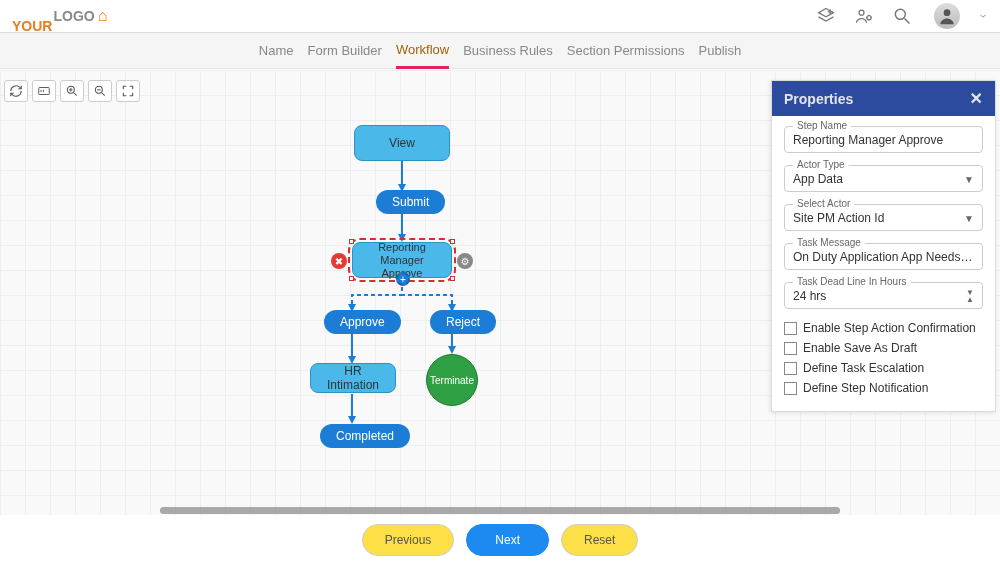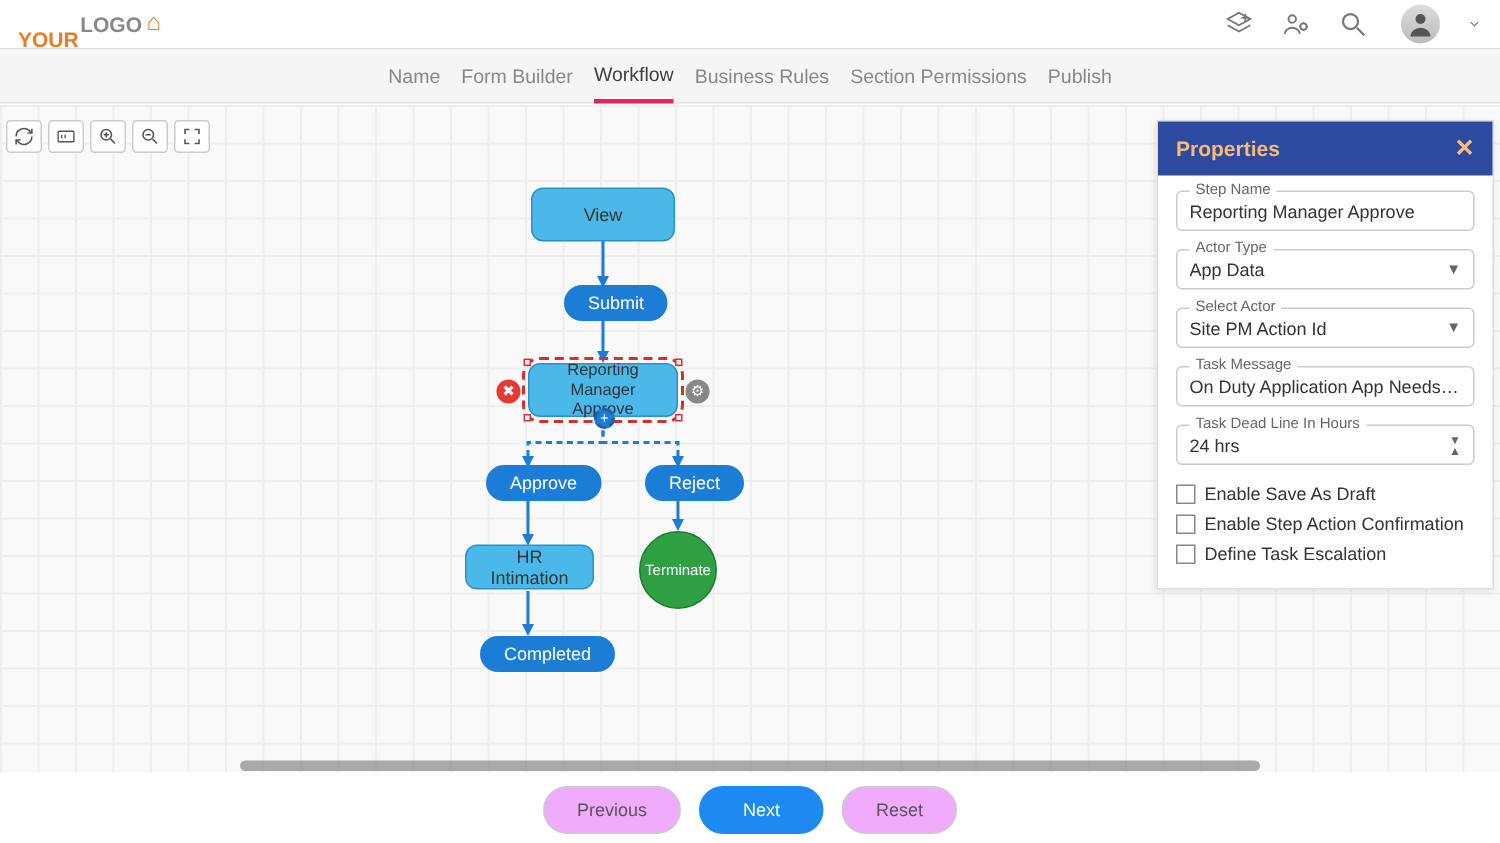--- a/index.html
+++ b/index.html
@@ -13,21 +13,21 @@
 .logo-house { color: #e67e22; font-size: 16px; margin-left: 2px; }
 .header-icons { display: flex; align-items: center; gap: 18px; }
 .header-icon { width: 20px; height: 20px; color: #777; cursor: pointer; }
 .avatar { width: 26px; height: 26px; border-radius: 50%; background: linear-gradient(#ddd,#bbb); position: relative; cursor: pointer; display:flex; align-items:center; justify-content:center; margin-left:4px;}
 .avatar svg { width: 20px; height: 20px; color:#555; }
 .avatar-chev { width: 10px; height: 10px; color:#777; cursor:pointer; }
 
 
 .tabs { height: 36px; background: #f5f5f5; border-bottom: 1px solid #e3e3e3; display: flex; align-items: center; justify-content: center; gap: 14px; font-size: 13px; color: #888; }
 .tab { cursor: pointer; padding: 9px 0; }
-.tab.active { color: #404040; border-bottom: 3px solid #e91e63; font-weight: 500; }
+.tab.active { color: #a16207; border-bottom: 3px solid #e91e63; font-weight: 500; }
 
 
 .toolbar { position: absolute; top: 80px; left: 4px; display: flex; gap: 4px; z-index: 5; }
 .tool-btn { width: 24px; height: 22px; border: 1px solid #ccc; border-radius: 3px; background: #fff; display: flex; align-items: center; justify-content: center; cursor: pointer; color: #555; }
 .tool-btn svg { width: 14px; height: 14px; }
 
 
 .canvas { position: absolute; top: 70px; left: 0; right: 0; height: 445px; background: #f9f9f9;
   background-image: linear-gradient(#eee 1px, transparent 1px), linear-gradient(90deg, #eee 1px, transparent 1px);
   background-size: 25px 25px; overflow: hidden; }
@@ -47,34 +47,34 @@
 .sel-handle { position:absolute; width:5px; height:5px; background:#fff; border:1px solid #d32f2f; }
 .sel-icon { position:absolute; width:16px; height:16px; border-radius:50%; display:flex;align-items:center;justify-content:center; font-size:10px;}
 .sel-icon.red { background:#e53935; color:#fff; }
 .sel-icon.gray { background:#888; color:#fff; }
 .plus-anchor { position:absolute; width:14px; height:14px; border-radius:50%; background:#1c7dd6; color:#fff; display:flex; align-items:center; justify-content:center; font-size:10px; border:2px dashed #1e63a8;}
 
 .scrollbar-h { position:absolute; bottom: 48px; left: 160px; right: 160px; height: 7px; background: #888; border-radius:4px; opacity:0.7;}
 
 
 .props { position: absolute; top: 80px; right: 4px; width: 225px; background: #fff; border: 1px solid #ddd; box-shadow: -1px 1px 4px rgba(0,0,0,0.1); z-index: 10; }
-.props-header { background: #2c4a9e; color: #fdba74; padding: 8px 12px; font-size: 14px; font-weight: 600; display: flex; justify-content: space-between; align-items: center; }
+.props-header { background: #2c4a9e; color: #e5e5e5; padding: 8px 12px; font-size: 14px; font-weight: 600; display: flex; justify-content: space-between; align-items: center; }
 .props-close { cursor: pointer; font-size: 16px; }
 .props-body { padding: 10px 12px; }
 .field { position: relative; border: 1px solid #ccc; border-radius: 4px; margin-bottom: 12px; padding: 6px 8px 5px; }
 .field-label { position: absolute; top: -7px; left: 8px; background: #fff; padding: 0 4px; font-size: 10px; color: #666; }
 .field-value { font-size: 12px; color: #333; border:none; outline:none; width:100%; background:transparent; white-space:nowrap; overflow:hidden; text-overflow:ellipsis; }
 .field .chev { position:absolute; right:8px; top:50%; transform:translateY(-50%); color:#666; font-size:10px; }
 .field .spinner { position:absolute; right:8px; top:50%; transform:translateY(-50%); display:flex; flex-direction:column; font-size:8px; color:#666; line-height:7px;}
 .check-row { display:flex; align-items:center; gap:6px; font-size:12px; color:#333; margin-bottom:6px; cursor:pointer;}
 .checkbox { width:13px; height:13px; border:1px solid #888; }
 
 
 .footer { position: absolute; bottom: 6px; left: 0; right: 0; display: flex; justify-content: center; gap: 12px; }
-.fbtn { padding: 8px 22px; border-radius: 18px; font-size: 12px; cursor: pointer; border: 1px solid #ccc; background: #f0abfc; color: #555; }
+.fbtn { padding: 8px 22px; border-radius: 18px; font-size: 12px; cursor: pointer; border: 1px solid #ccc; background: #fde047; color: #555; }
 .fbtn.primary { background: #1c8af0; color: #fff; border-color: #1c8af0; padding: 8px 28px; }
 
 </style>
 </head>
 <body>
 
 <div class="header">
   <div class="logo">
     <span class="logo-your">YOUR</span>
       <span class="logo-logo">LOGO</span>
@@ -248,29 +248,33 @@
     <div class="field">
       <span class="field-label">Task Dead Line In Hours</span>
       <div class="field-value">24 hrs</div>
       <div class="spinner">
           <span>▼</span>
           <span>▲</span>
         </div>
     </div>
     <div class="check-row">
         <span class="checkbox"></span>
+        <span>Enable Step Action Confirmation</span>
+      </div>
+    <div class="check-row">
+        <span class="checkbox"></span>
         <span>Enable Save As Draft</span>
       </div>
     <div class="check-row">
         <span class="checkbox"></span>
-        <span>Enable Step Action Confirmation</span>
-      </div>
-    <div class="check-row">
-        <span class="checkbox"></span>
         <span>Define Task Escalation</span>
+      </div>
+    <div class="check-row">
+        <span class="checkbox"></span>
+        <span>Define Step Notification</span>
       </div>
   </div>
 </div>
 
 <div class="footer">
   <button class="fbtn">Previous</button>
   <button class="fbtn primary">Next</button>
   <button class="fbtn">Reset</button>
 </div>
 

